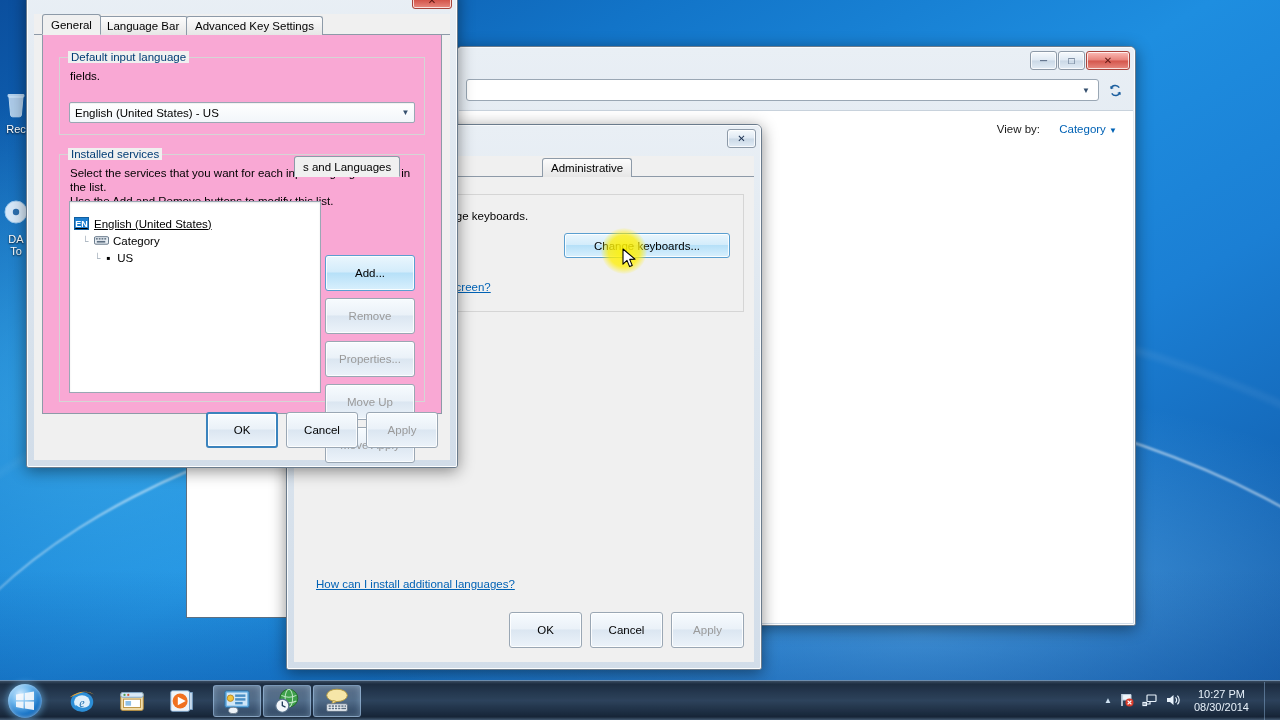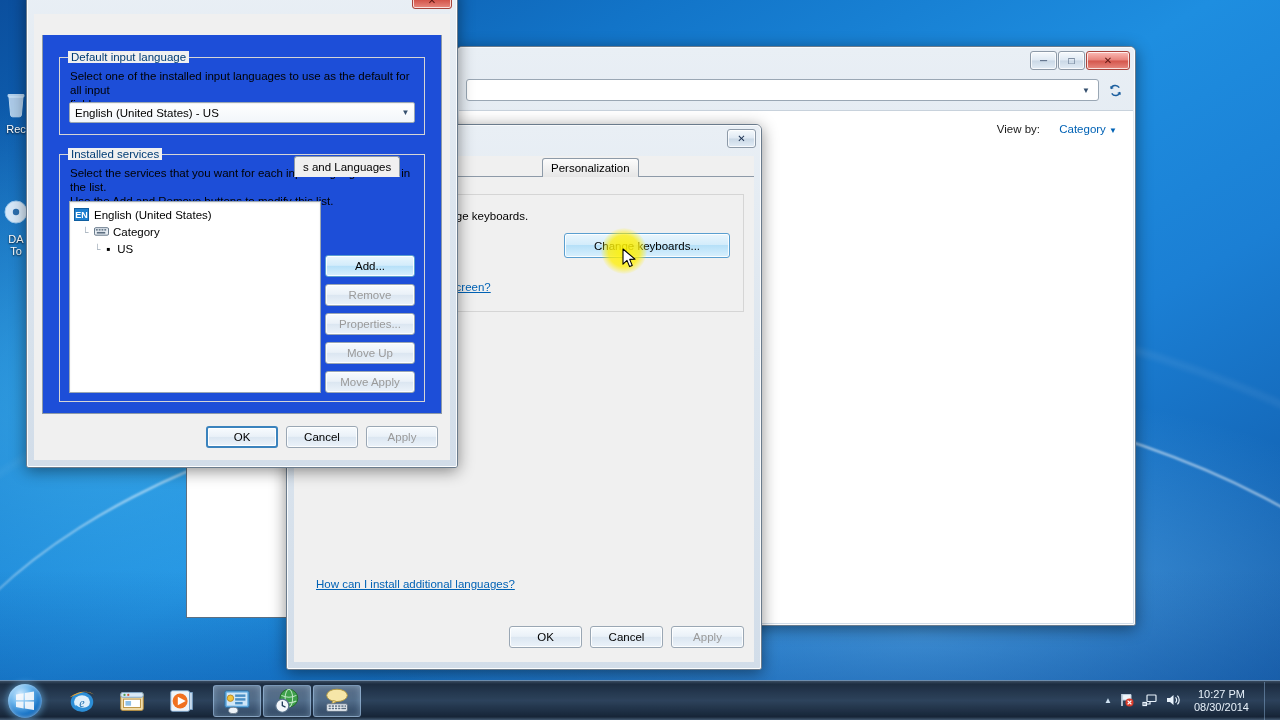--- a/index.html
+++ b/index.html
@@ -156,21 +156,21 @@
   }
 
   .listbox {
     background: #fff;
     border: 1px solid #9aa7b4;
     box-shadow: inset 0 1px 2px rgba(0,0,0,0.10);
     overflow: hidden;
   }
 
   .btn {
-    height: 22px;
+    height: 36px;
     border: 1px solid #9aa7b4;
     border-radius: 3px;
     background: linear-gradient(to bottom,#f7fbfe 0%,#eaf1f8 47%,#dbe6f1 50%,#ecf3fa 100%);
     font-size: 11.5px; color: #000;
     display:flex; align-items:center; justify-content:center;
     box-shadow: inset 0 0 0 1px rgba(255,255,255,0.85);
     cursor: default;
   }
   .btn.disabled { color: #9a9a9a; }
   .btn.default {
@@ -368,21 +368,21 @@
       <div class="titlebar">
         <span style="position:absolute;left:10px;top:6px;font-size:11.5px;color:#0d2a45"></span>
         <div class="wbtns">
           <div class="wbtn close-sm">✕</div>
         </div>
       </div>
 
       <div class="dlg-body" style="position:absolute; left:6px; right:6px; top:30px; bottom:6px;">
         <div class="tabstrip">
           <div class="tab active" style="left:0;">s and Languages</div>
-          <div class="tab" style="left:248px;">Personalization</div>
+          <div class="tab" style="left:248px;">Administrative</div>
         </div>
 
         <div class="group" style="left:0px; top:38px; right:10px; height:118px;">
           <span class="glabel">t languages</span>
           <div class="txt" style="position:absolute; left:10px; top:14px;">l or input language click Change keyboards.</div>
           <div class="btn hot" style="position:absolute; left:269px; top:38px; width:166px; height:25px;">Change keyboards...</div>
           <a class="link" style="position:absolute; left:8px; top:86px;">oard layout for the Welcome screen?</a>
         </div>
 
         <a class="link" style="position:absolute; left:22px; bottom:72px;">How can I install additional languages?</a>
@@ -402,45 +402,49 @@
     <div class="win-frame">
       <div class="titlebar" style="height:24px;">
         <span style="position:absolute;left:10px;top:4px;font-size:11.5px;color:#0d2a45"></span>
         <div class="wbtns">
           <div class="wbtn close" style="width:40px;height:18px;">✕</div>
         </div>
       </div>
 
       <div class="dlg-body" style="position:absolute; left:6px; right:6px; top:26px; bottom:6px;">
 
+        <div class="tabstrip">
+          <div class="tab active" style="left:8px;">General</div>
+          <div class="tab" style="left:64px;">Language Bar</div>
+          <div class="tab" style="left:152px;">Advanced Key Settings</div>
+        </div>
 
         <div style="position:absolute; left:8px; right:8px; top:21px; bottom:46px;
-                    background:#1d4ed8; border:1px solid #8d9aa8; border-top:none;">
+                    background:#f9a8d4; border:1px solid #8d9aa8; border-top:none;">
 
           <div class="group" style="left:16px; top:22px; right:16px; height:78px;">
             <span class="glabel">Default input language</span>
             <div class="txt" style="position:absolute; left:10px; top:11px; right:6px;">
-              <div>Select one of the installed input languages to use as the default for all input</div>
               <div>fields.</div>
             </div>
             <div class="combo" style="position:absolute; left:9px; right:9px; top:44px;">
               <span>English (United States) - US</span>
               <span class="arrow">▼</span>
             </div>
           </div>
 
           <div class="group" style="left:16px; top:119px; right:16px; height:248px;">
             <span class="glabel">Installed services</span>
             <div class="txt" style="position:absolute; left:10px; top:11px; right:6px;">
               <div>Select the services that you want for each input language shown in the list.</div>
               <div>Use the Add and Remove buttons to modify this list.</div>
             </div>
 
             <div class="listbox" style="position:absolute; left:9px; top:46px; width:252px; bottom:8px;">
-              <div class="tree-row" style="margin:5px 0 0 4px;">
+              <div class="tree-row" style="margin:14px 0 0 4px;text-decoration:underline;">
                 <span style="display:inline-flex;align-items:center;justify-content:center;
                              width:15px;height:13px;background:#1d7fd0;color:#fff;
                              font-size:9px;font-weight:bold;margin-right:5px;border:1px solid #0f5ea0;">EN</span>
                 <span>English (United States)</span>
               </div>
               <div class="tree-row" style="margin:2px 0 0 12px;">
                 <span style="width:12px;color:#9aa7b4;font-size:9px;">└</span>
                 <span style="margin-right:4px;">
                   <svg width="15" height="11" viewBox="0 0 16 11">
                     <rect x="0.5" y="2.5" width="15" height="8" rx="1.4" fill="#e8eef4" stroke="#5d6f81"></rect>

